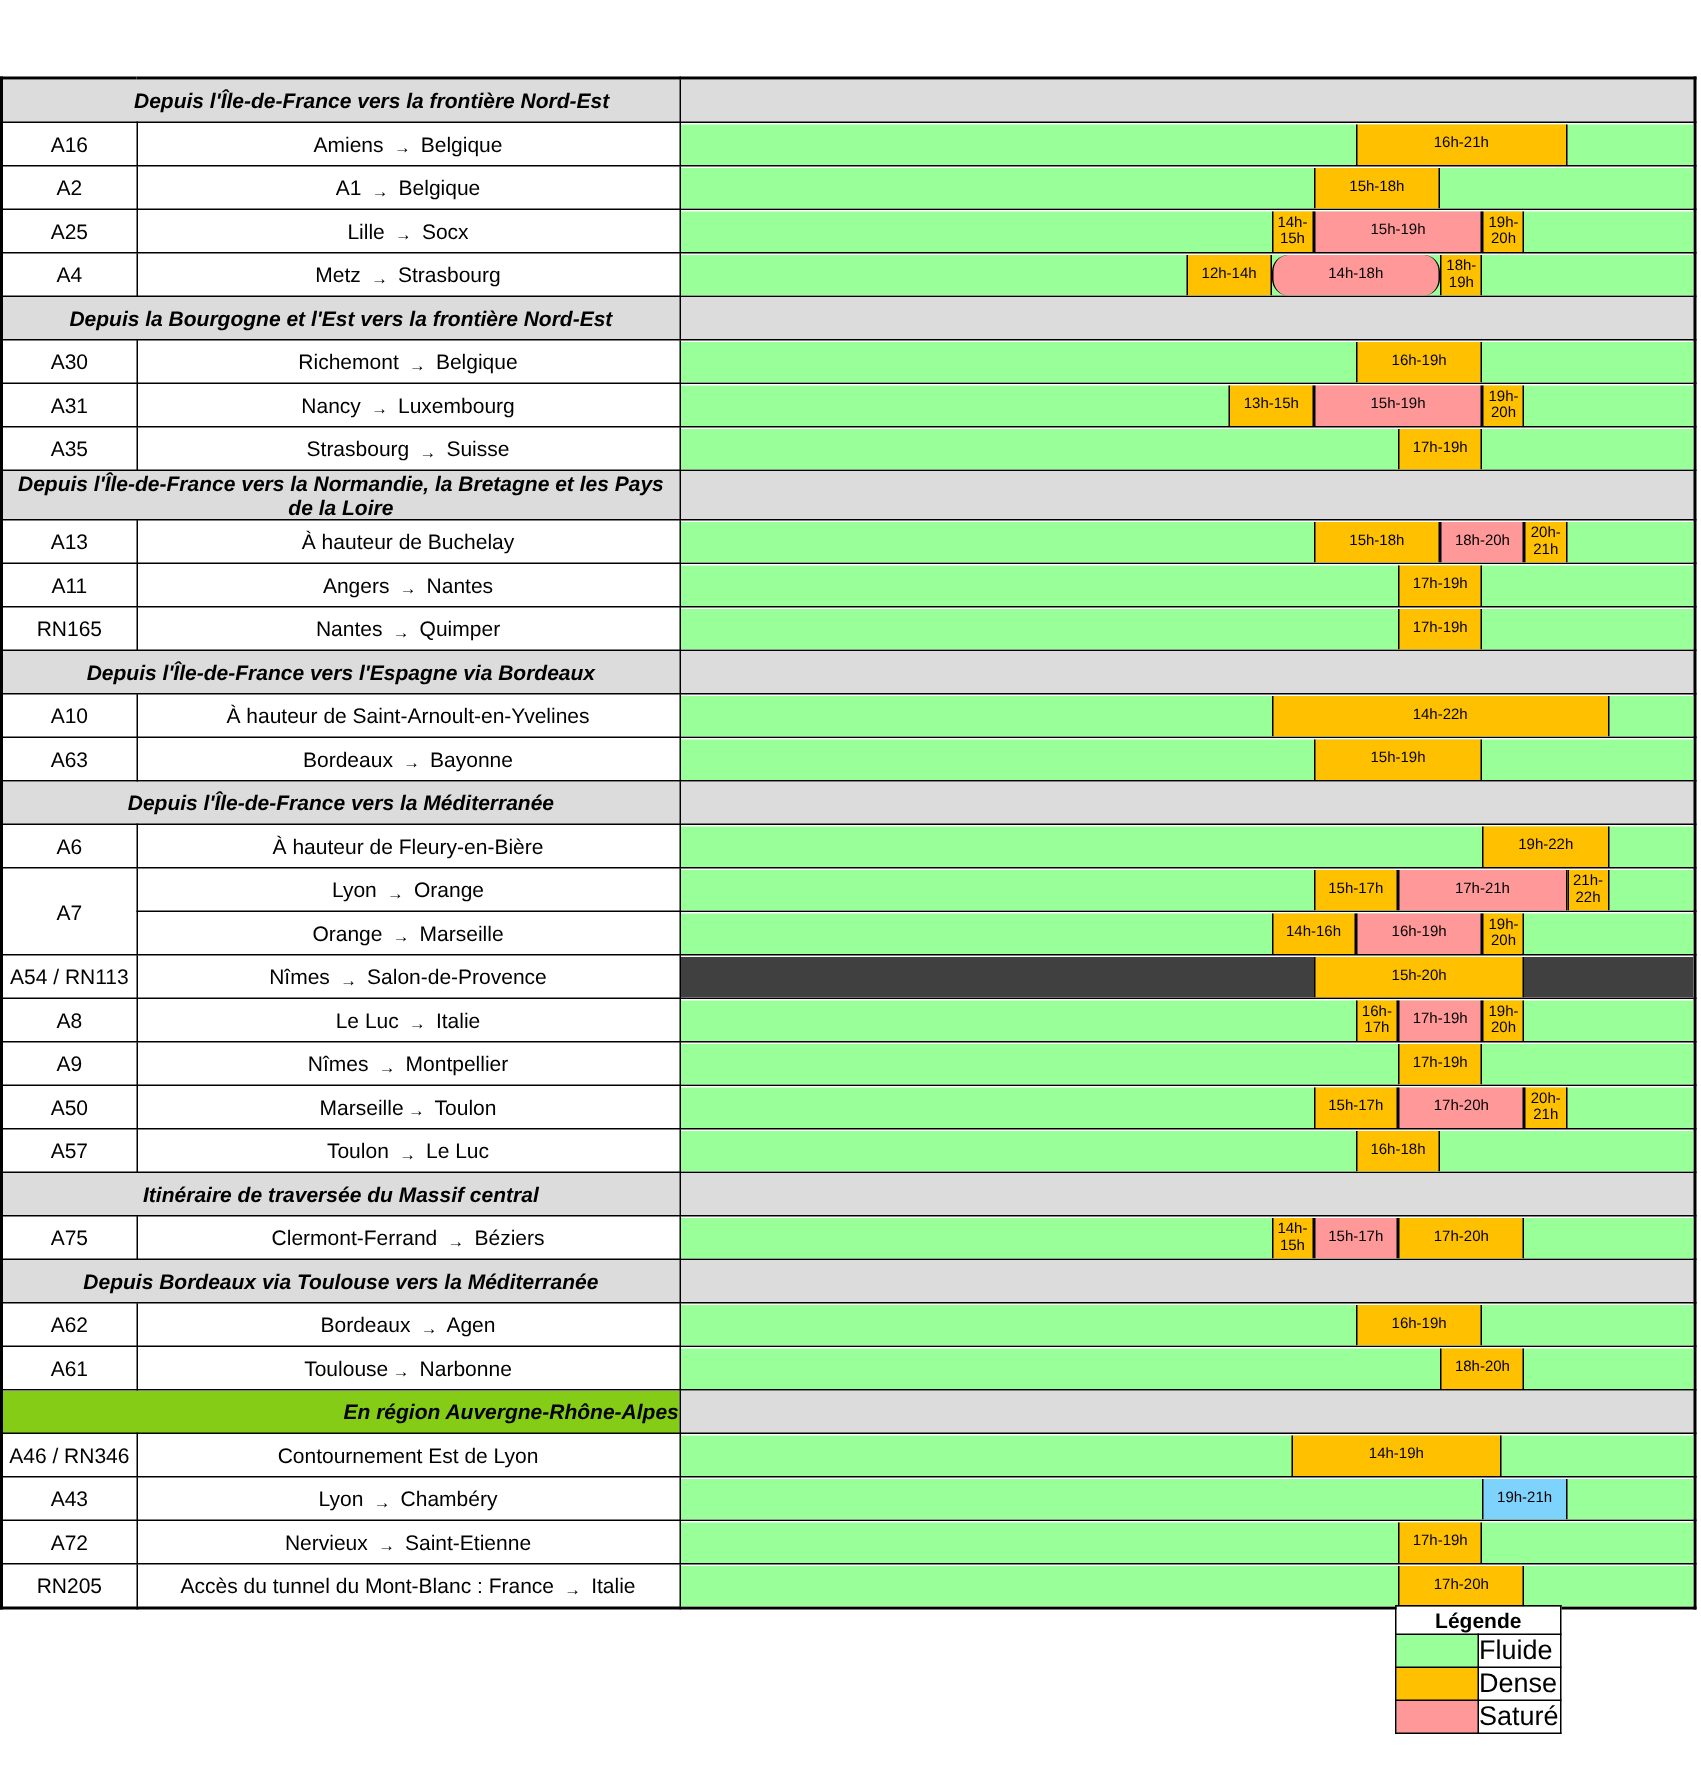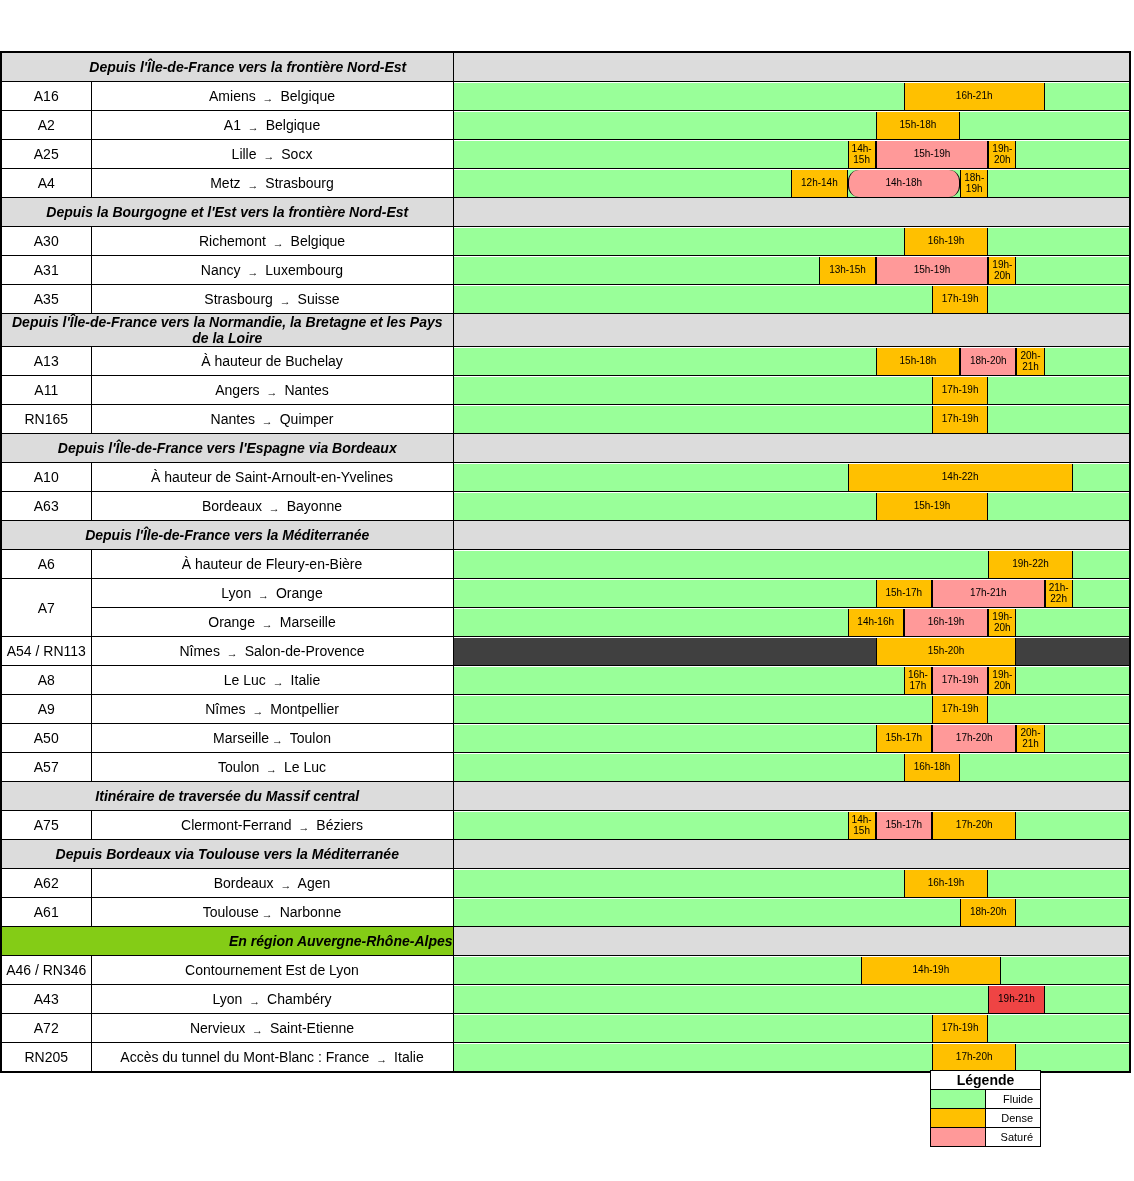--- a/index.html
+++ b/index.html
@@ -18,21 +18,21 @@
   td.tl{padding:0;}
   .tlwrap{position:relative;height:27px;width:100%;}
   .seg{position:absolute;top:0;bottom:0;box-sizing:border-box;
         border-left:1px solid #000;border-right:1px solid #000;
         display:flex;flex-direction:column;align-items:center;justify-content:center;
         font-size:10px;line-height:14px;white-space:nowrap;}
   .seg.small{font-size:10px;line-height:11px;}
   .arr{font-size:11px;padding:0 3px;position:relative;top:1px;}
   table.legend{position:absolute;left:930px;top:1070px;width:110px;
         border-collapse:collapse;table-layout:fixed;}
-  table.legend th,table.legend td{border:1px solid #000;height:19px;font-size:11px;
+  table.legend th,table.legend td{border:1px solid #000;height:19px;font-size:18px;
         padding:0;box-sizing:border-box;}
   table.legend th{font-weight:bold;text-align:center;background:#fff;font-size:14px;}
   table.legend td.lbl{text-align:right;padding-right:7px;background:#fff;}
 </style>
 </head>
 <body>
 
 <div class="page">
 
 
@@ -339,21 +339,21 @@
             <div class="tlwrap" style="background: rgb(153, 255, 153);">
               <div class="seg" style="left: 58.3333%; width: 20.8333%; background: rgb(255, 192, 0); margin-left: 13px;">14h-19h</div>
             </div>
           </td>
         </tr>
         <tr>
           <td class="road">A43</td>
           <td class="route">Lyon <span class="arr">→</span> Chambéry</td>
           <td class="tl">
             <div class="tlwrap" style="background: rgb(153, 255, 153);">
-              <div class="seg" style="left: 79.1667%; width: 8.33333%; background: #ef4444;">19h-21h</div>
+              <div class="seg" style="left: 79.1667%; width: 8.33333%; background: #7dd3fc;">19h-21h</div>
             </div>
           </td>
         </tr>
         <tr>
           <td class="road">A72</td>
           <td class="route">Nervieux <span class="arr">→</span> Saint-Etienne</td>
           <td class="tl">
             <div class="tlwrap" style="background: rgb(153, 255, 153);">
               <div class="seg" style="left: 70.8333%; width: 8.33333%; background: rgb(255, 192, 0);">17h-19h</div>
             </div>

